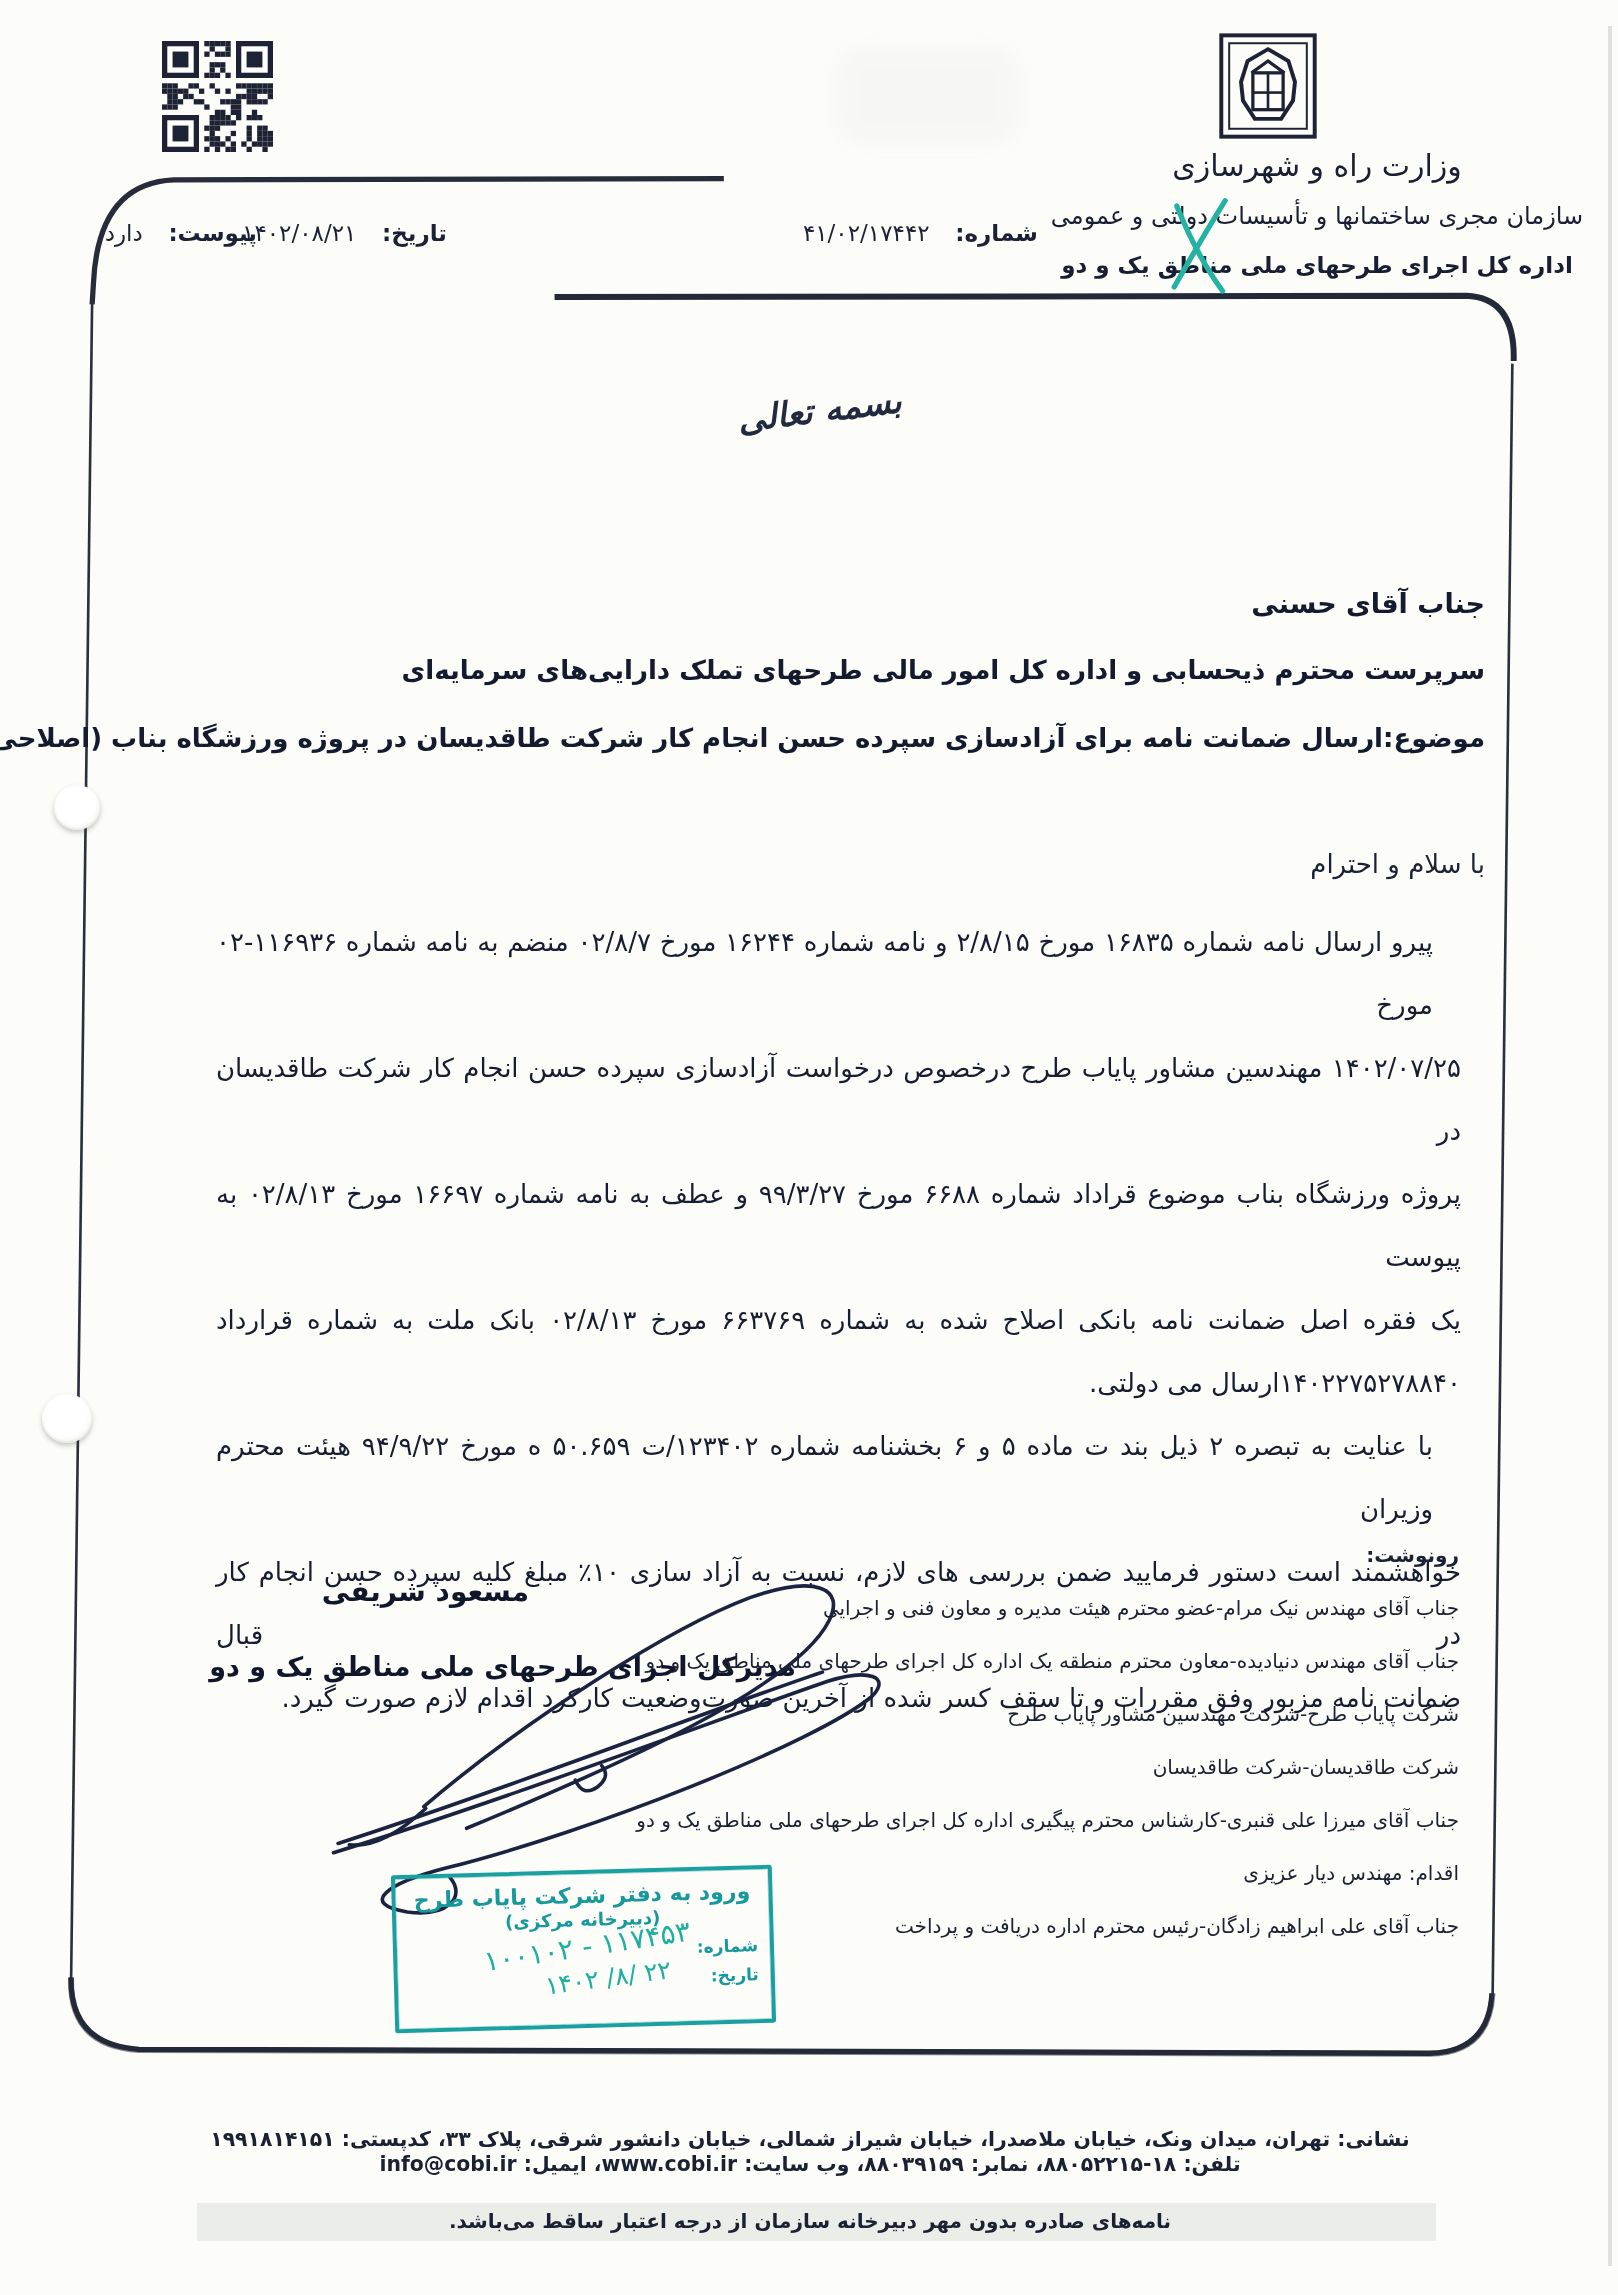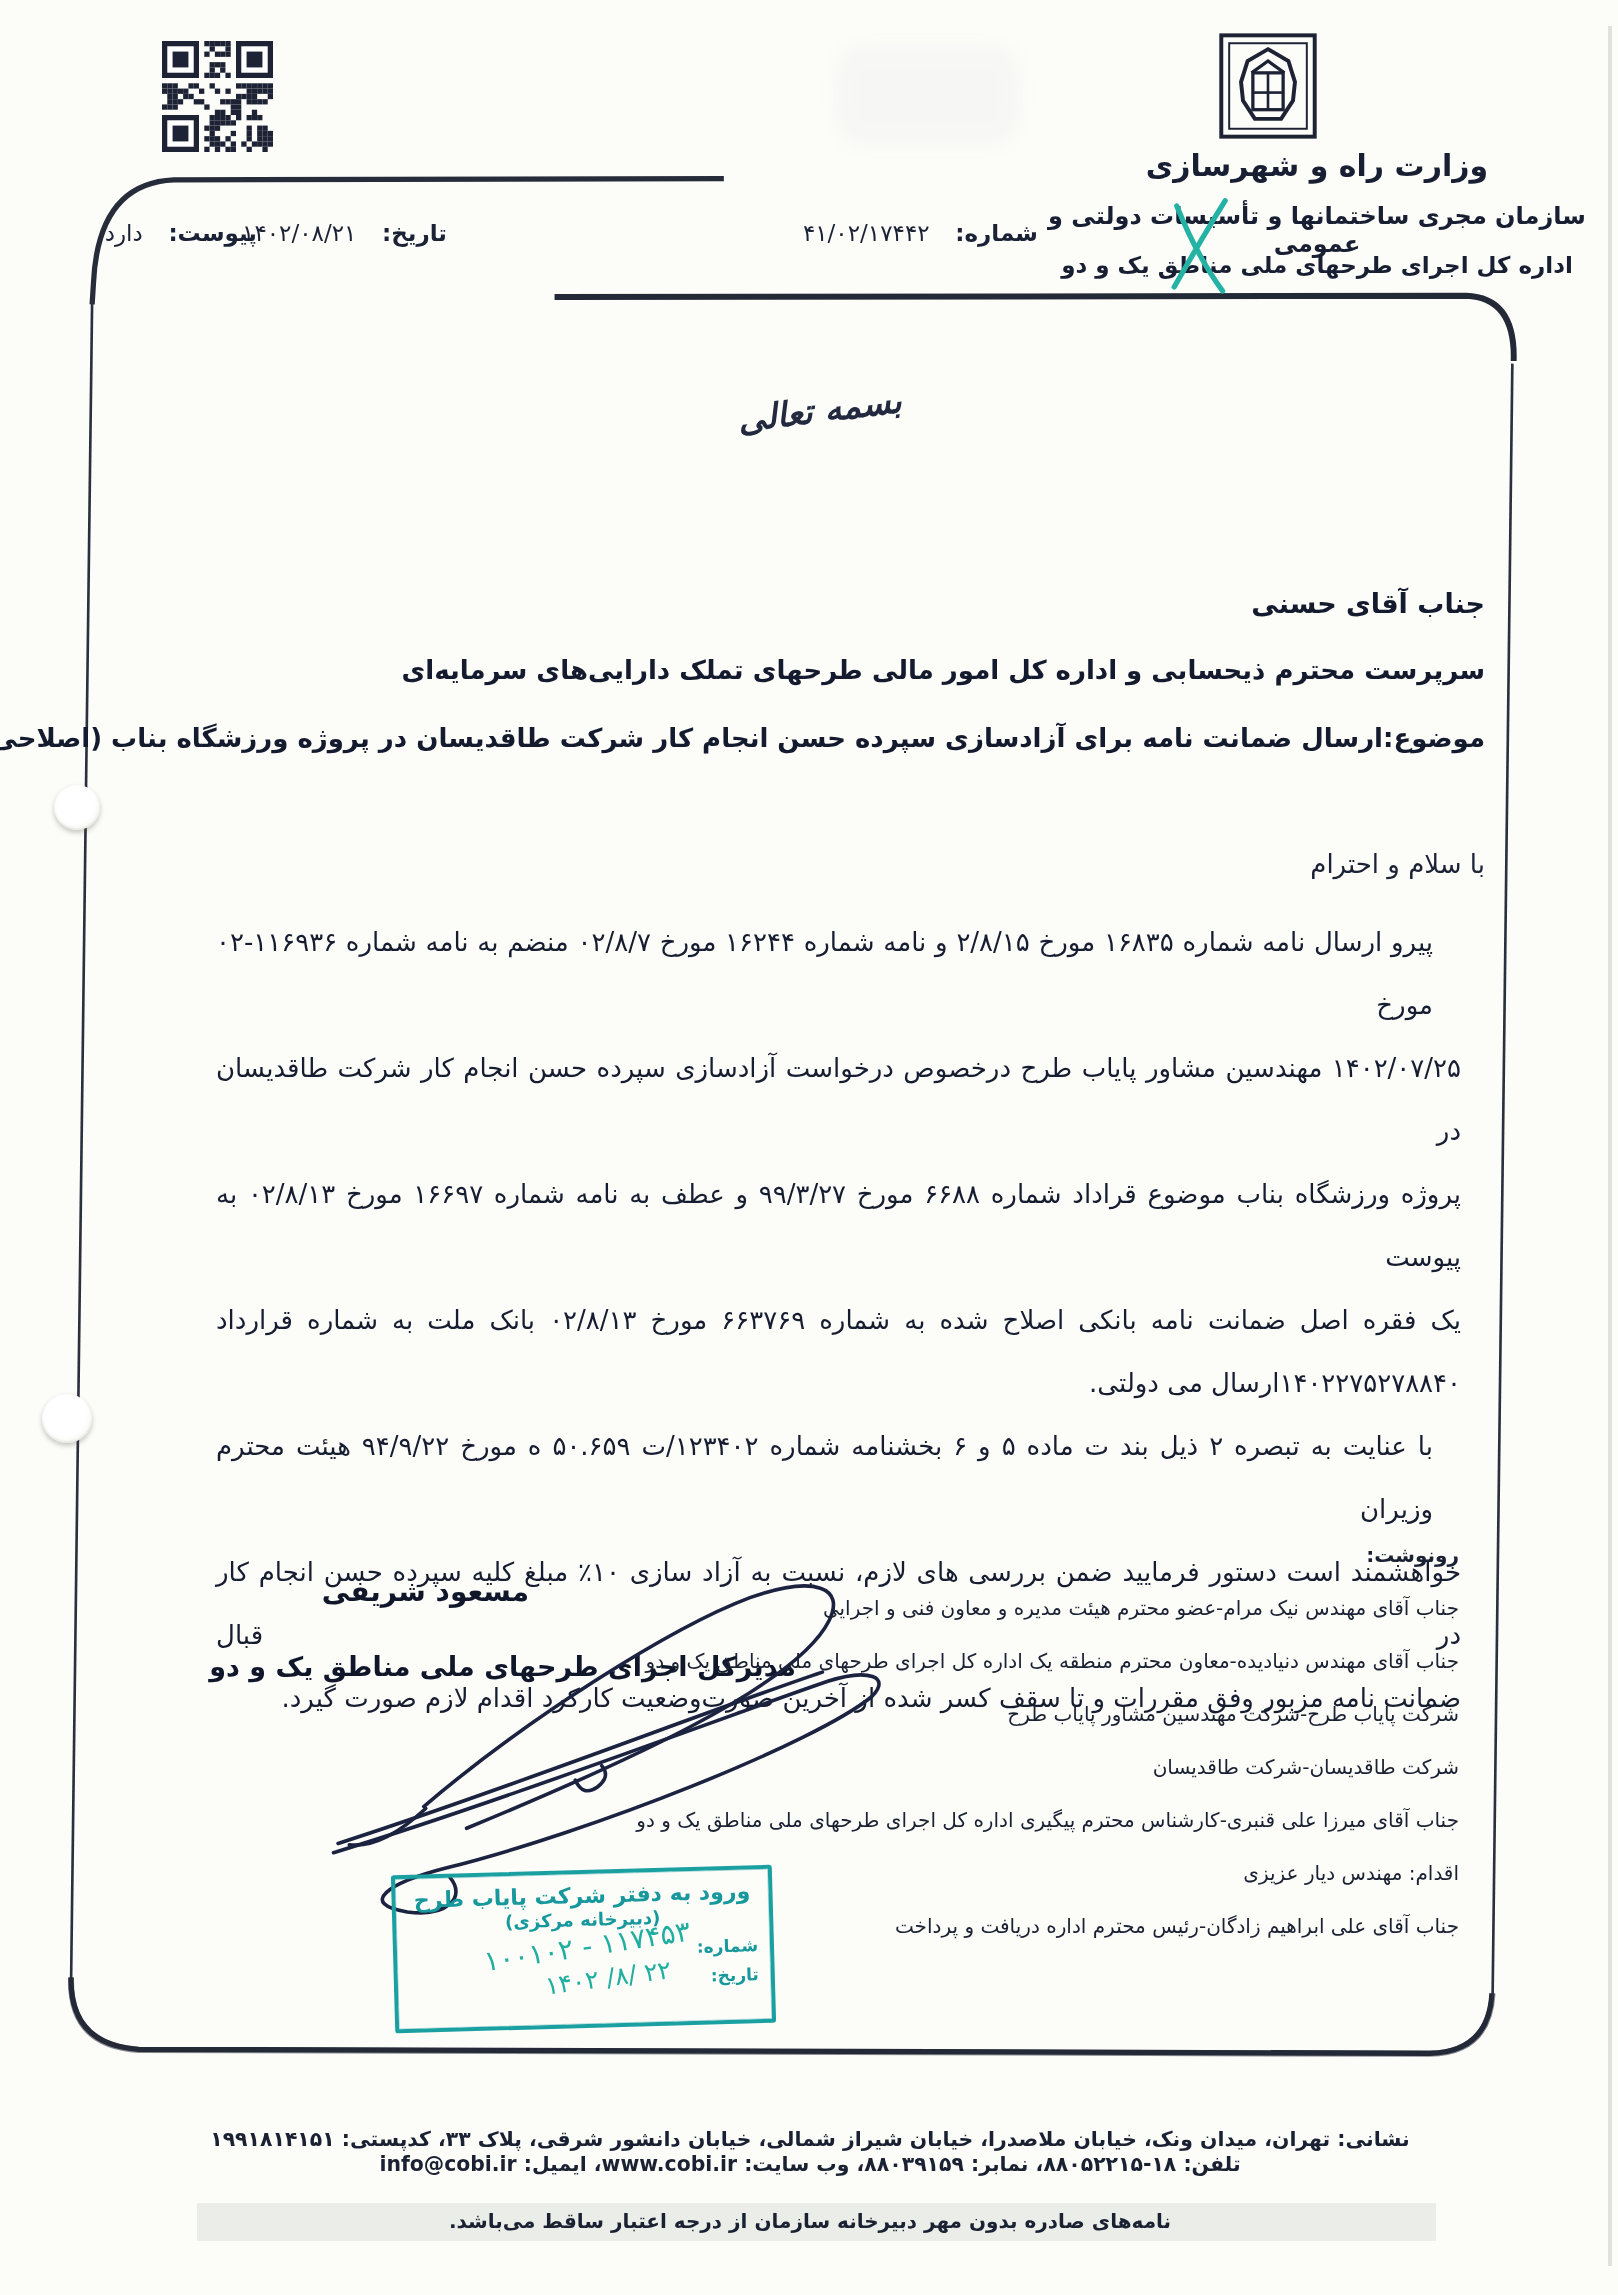--- a/index.html
+++ b/index.html
@@ -6,21 +6,21 @@
   #page{
     position:relative; width:1619px; height:2295px;
     background:#fcfcf9; overflow:hidden; direction:rtl;
     font-family:"DejaVu Sans","Liberation Sans",sans-serif;
     color:#1b2236;
   }
   .abs{position:absolute;}
   
   #qr{left:163px; top:40px; width:111px; height:113px;}
   #logo{left:1219px; top:32px; width:100px; height:108px;}
-  .hdr{left:1028px; width:580px; text-align:center; font-weight:bold; color:#181f33;}
+  .hdr{left:1028px; width:580px; text-align:center; font-weight:normal; color:#181f33;}
   #hdr-ministry{top:148px; font-size:30px; letter-spacing:0.7px;}
   #hdr-org{top:202px; font-size:24px;}
   #hdr-dept{top:252px; font-size:23px; font-weight:600;}
   
   .meta{top:220px; font-size:23px; white-space:nowrap;}
   .meta .lbl{font-weight:bold; margin-left:18.4px;}
   #meta-number{right:580px;}
   #meta-date{right:1171px;text-align:center;}
   #meta-attach{right:1361px;text-align:right;}
   .fa-num{direction:ltr; unicode-bidi:embed;}

